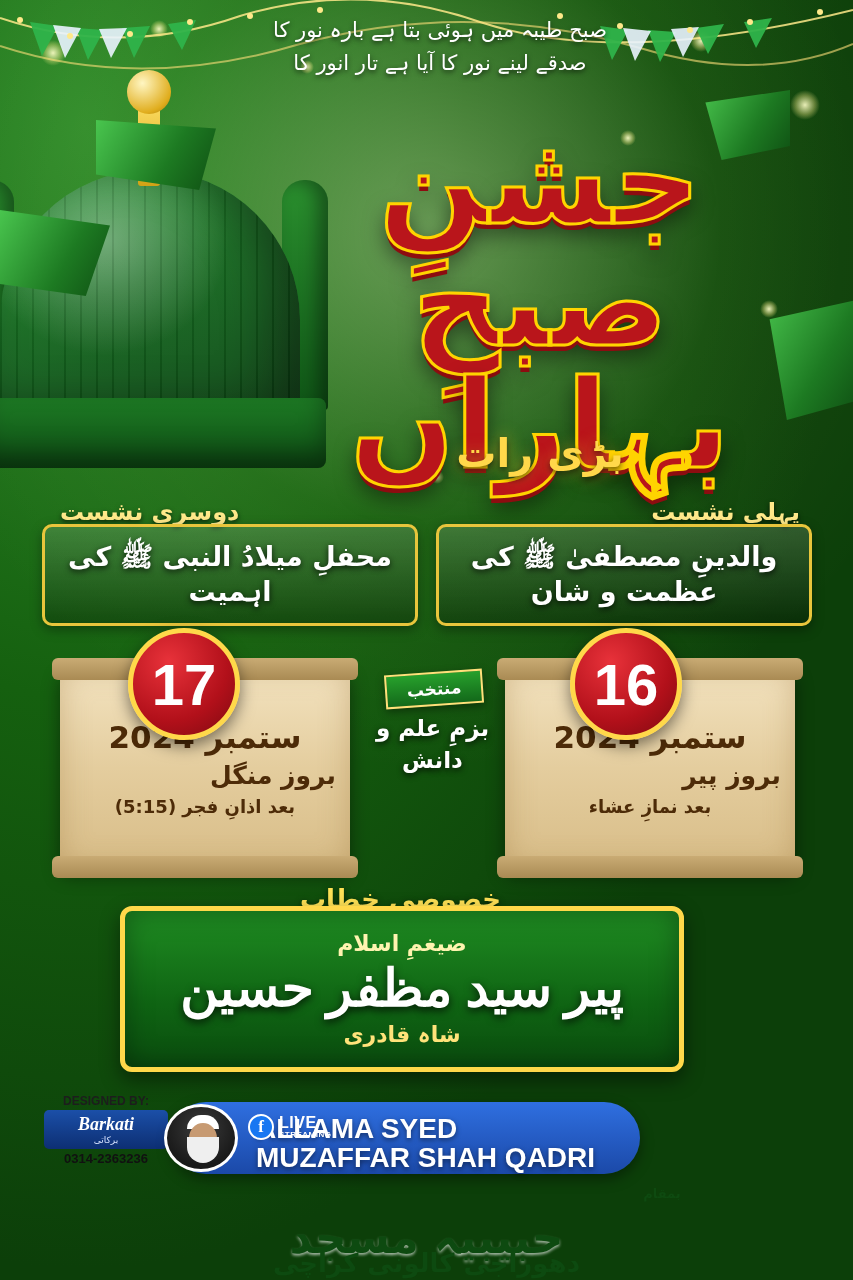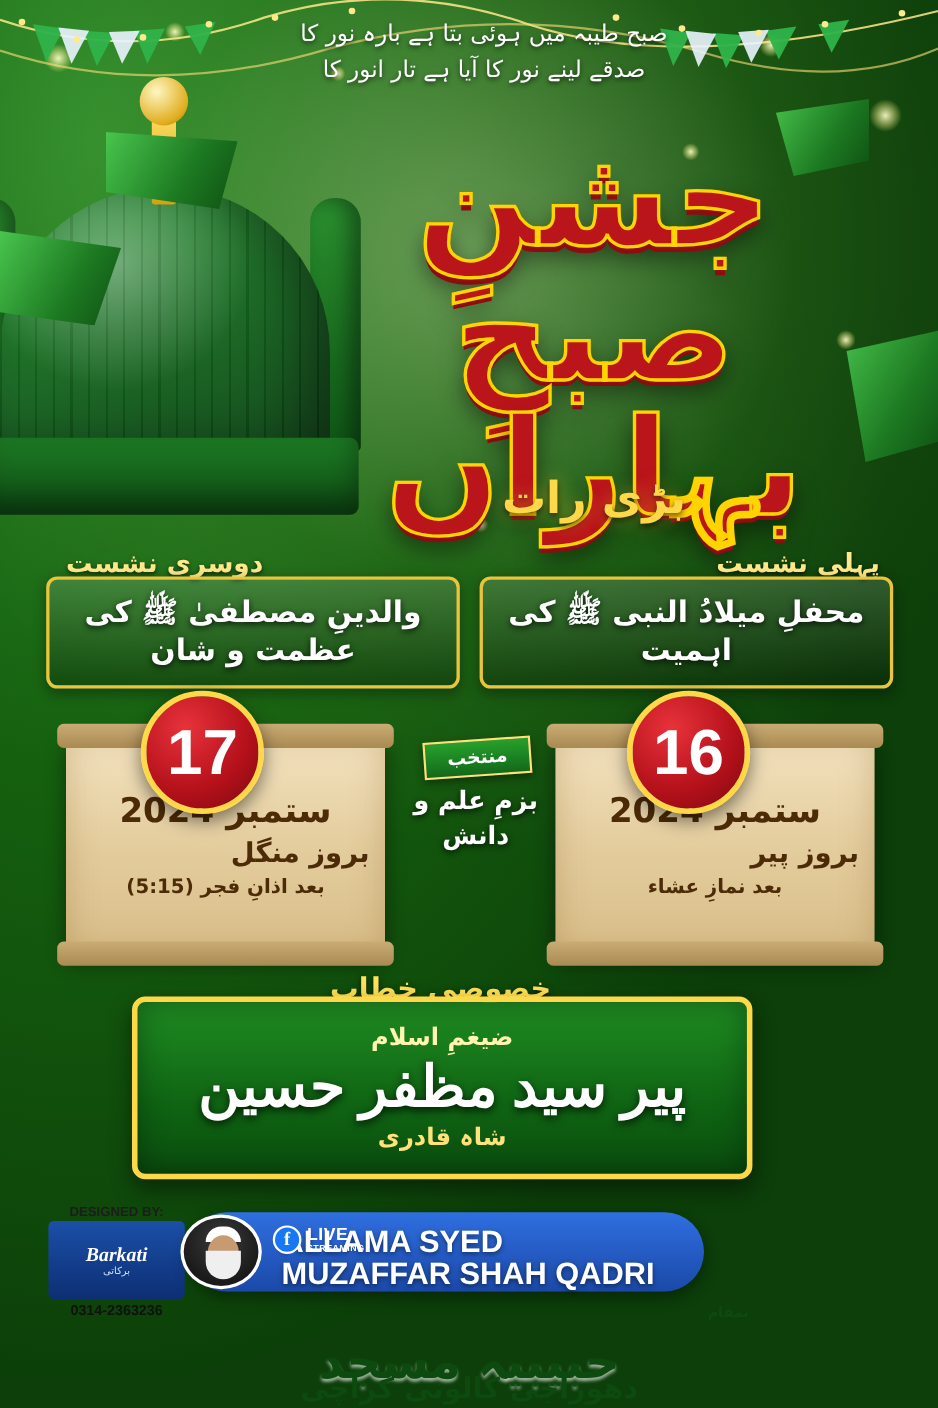--- a/index.html
+++ b/index.html
@@ -238,21 +238,21 @@
 
   
   .designer {
     position: absolute; left: 44px; top: 1094px;
     width: 124px; text-align: center;
   }
   .designer-label { font-size: 12px; font-weight: bold; color: #1d1d1d; }
   .designer-box {
     margin-top: 2px;
     background: linear-gradient(180deg, #1b4fa8, #0d2f73);
-    border-radius: 5px; padding: 20px 2px;
+    border-radius: 5px; padding: 4px 2px;
   }
   .designer-name {
     color: #ffffff; font-size: 18px; font-style: italic; font-weight: bold;
     font-family: "Liberation Serif", serif;
   }
   .designer-sub { color: #d6e2ff; font-size: 9px; }
   .designer-phone { font-size: 13px; font-weight: bold; color: #111; margin-top: 2px; }
 
   
   .live-bar {
@@ -390,22 +390,22 @@
   <div class="main-title urdu">جشنِ صبحِ بہاراں</div>
 
   <div class="subtitle-bari urdu">بڑی رات</div>
 
   <div class="session-labels">
     <div class="session-label urdu">دوسری نشست</div>
     <div class="session-label urdu">پہلی نشست</div>
   </div>
 
   <div class="session-bars">
+    <div class="session-bar urdu">محفلِ میلادُ النبی ﷺ کی اہمیت</div>
     <div class="session-bar urdu">والدینِ مصطفیٰ ﷺ کی عظمت و شان</div>
-    <div class="session-bar urdu">محفلِ میلادُ النبی ﷺ کی اہمیت</div>
   </div>
 
   <div class="scroll right">
     <div class="scroll-text urdu">
       <div class="scroll-month">ستمبر 2024</div>
       <div class="scroll-day">بروز پیر</div>
       <div class="scroll-time">بعد نمازِ عشاء</div>
     </div>
   </div>
   <div class="date-badge right">16</div>

